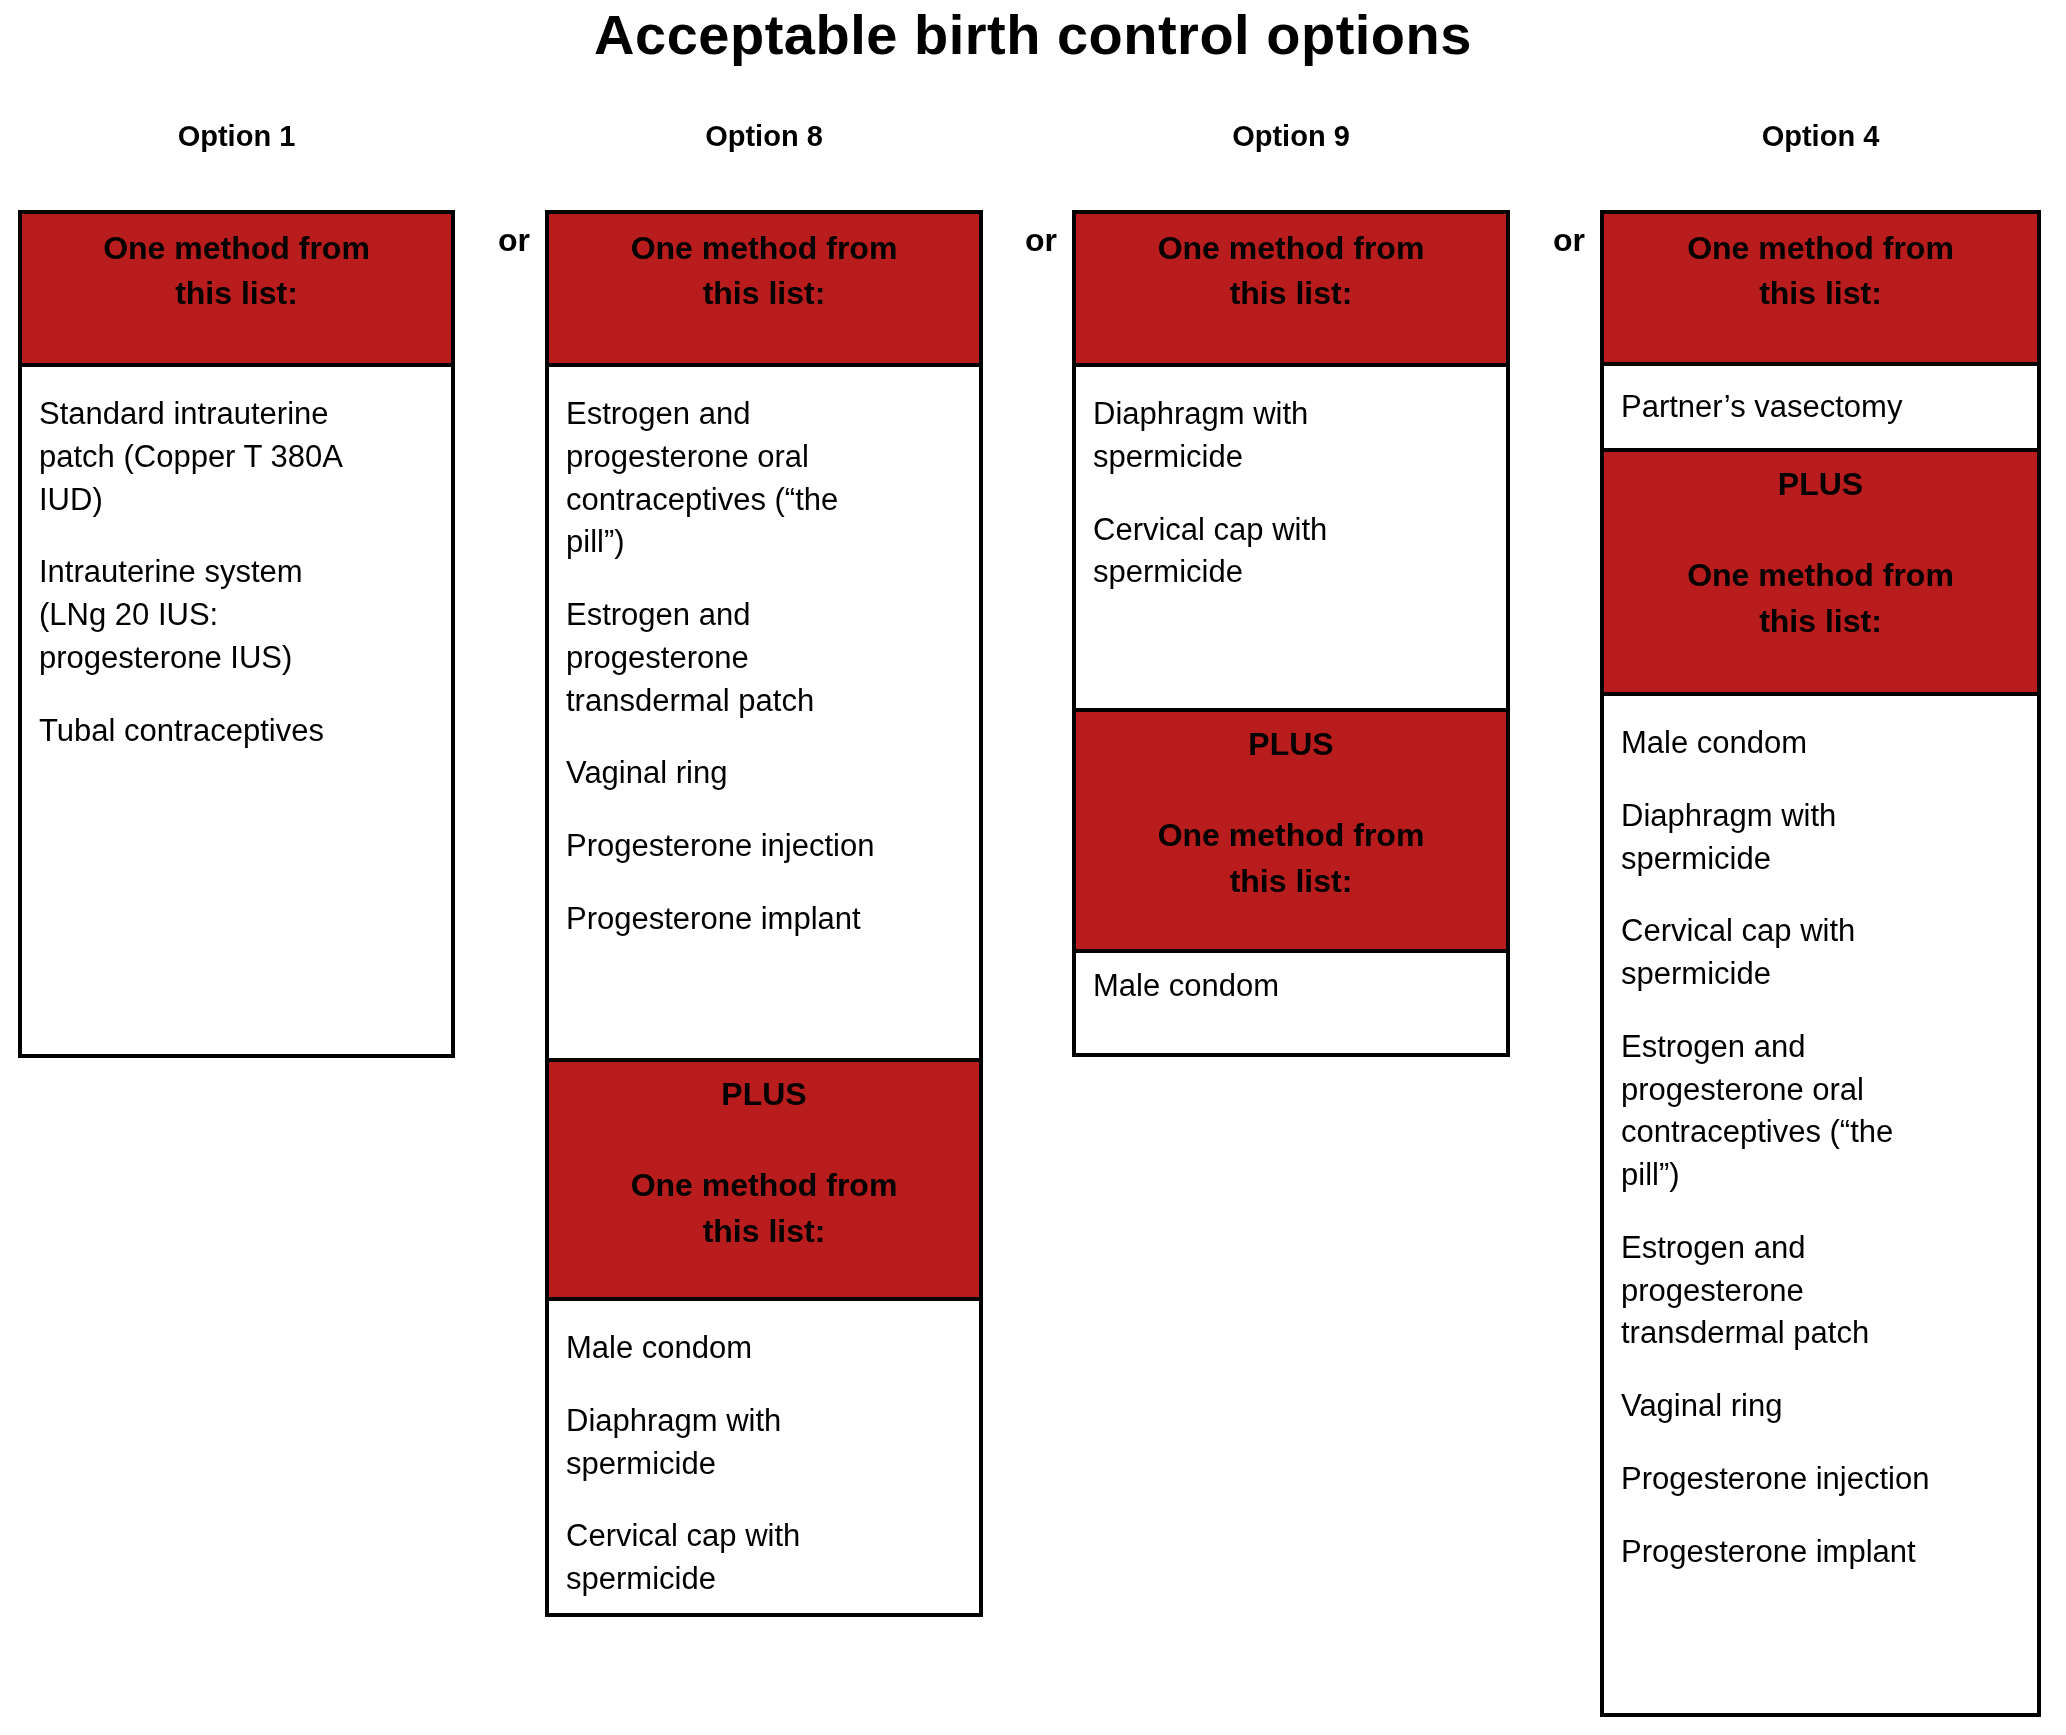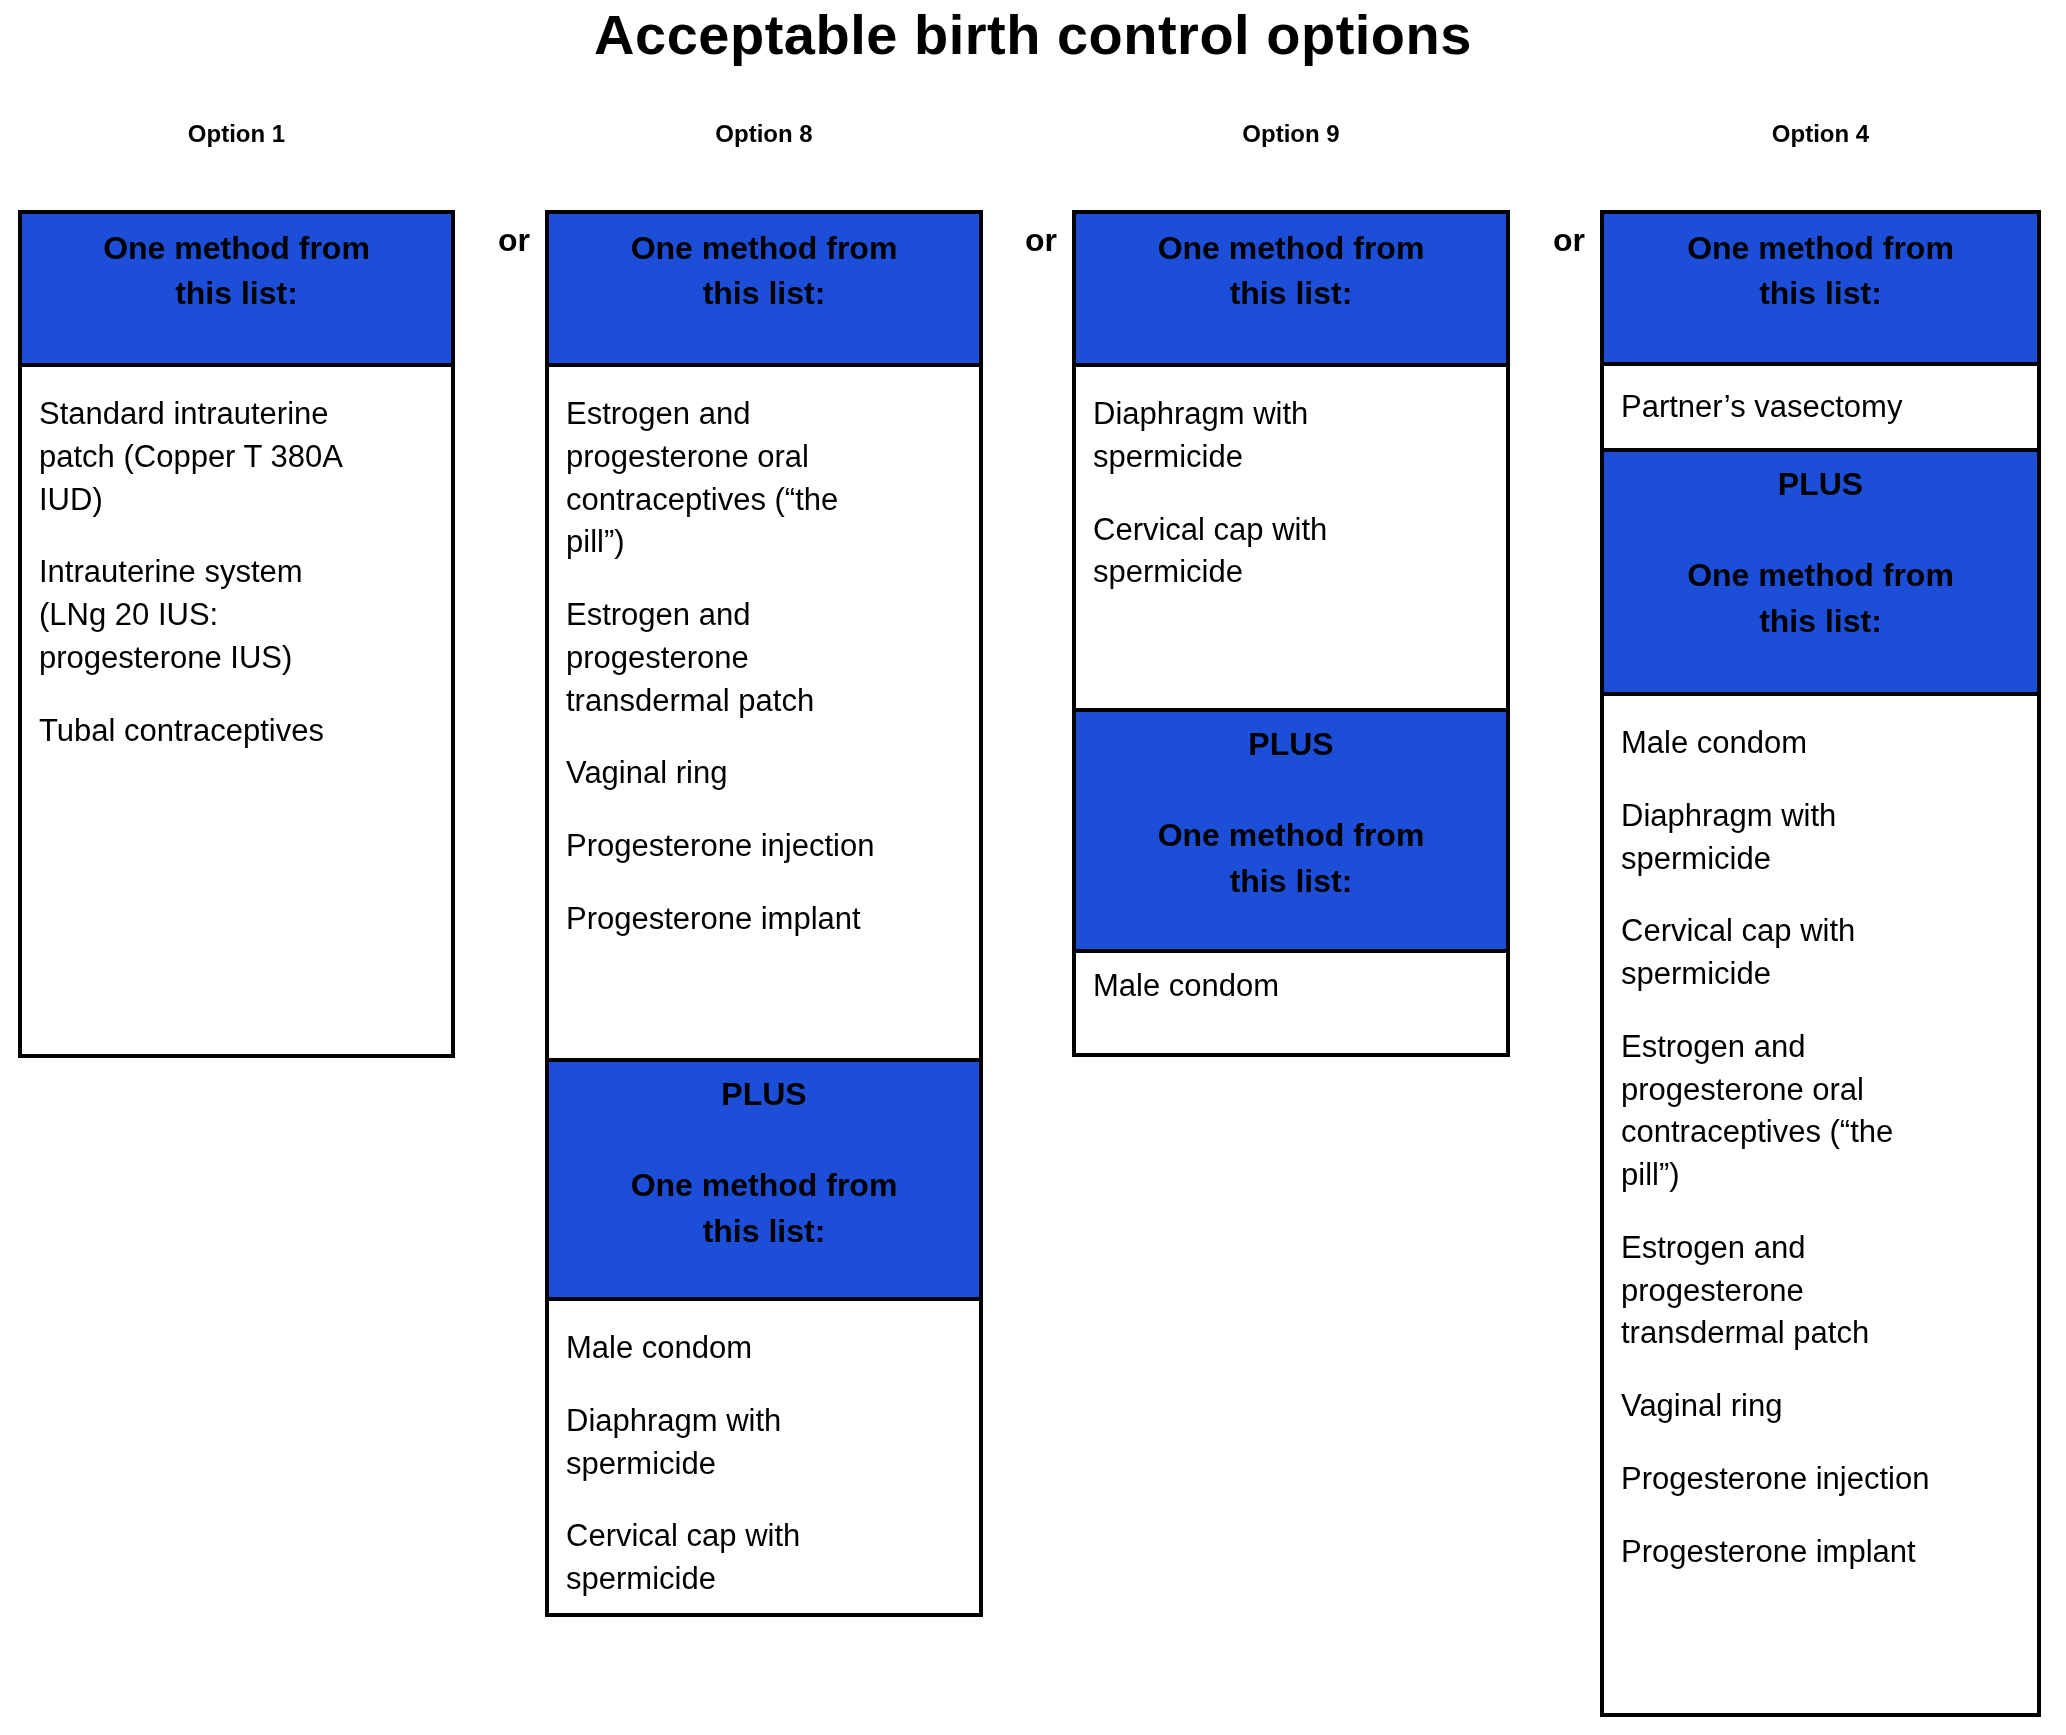--- a/index.html
+++ b/index.html
@@ -3,21 +3,21 @@
 <meta charset="utf-8">
 <style>
   html,body{margin:0;padding:0;background:#ffffff;}
   .page{position:relative;width:2066px;height:1735px;background:#ffffff;
         font-family:"Liberation Sans",sans-serif;color:#000;overflow:hidden;border-radius:21px;}
 
   .title{position:absolute;top:2px;left:0;width:100%;margin:0;text-align:center;
          font-size:56px;font-weight:bold;letter-spacing:0.5px;}
 
   .opt-label{position:absolute;top:120px;margin:0;text-align:center;
-             font-size:24px;font-weight:bold;}
+             font-size:29px;font-weight:bold;}
   .l1{left:18px;width:437px;}
   .l2{left:545px;width:438px;}
   .l3{left:1072px;width:438px;}
   .l4{left:1600px;width:441px;}
 
   .or{position:absolute;top:222px;width:60px;margin:0;text-align:right;
       font-size:32px;font-weight:bold;}
   .o1{left:470px;}
   .o2{left:997px;}
   .o3{left:1525px;}
@@ -25,21 +25,21 @@
   .box{position:absolute;box-sizing:border-box;border:4px solid #000;
        background:#ffffff;display:flex;flex-direction:column;}
   .col1{left:18px;top:210px;width:437px;height:848px;}
   .col2{left:545px;top:210px;width:438px;height:1407px;}
   .col3{left:1072px;top:210px;width:438px;height:847px;}
   .col4{left:1600px;top:210px;width:441px;height:1507px;}
 
   .sec{box-sizing:border-box;flex:0 0 auto;}
   .sec + .sec{border-top:4px solid #000;}
   .grow{flex:1 1 auto;}
-  .purple{background:#1d4ed8;}
+  .purple{background:#b91c1c;}
 
   .h149{height:149px;} .h695{height:695px;} .h239{height:239px;}
   .h345{height:345px;} .h241{height:241px;}
   .h148{height:148px;} .h99{height:86px;}  .h244{height:244px;}
 
   .hdr{text-align:center;font-weight:bold;font-size:32px;line-height:1.42;}
   .hdr .hline{margin:12px 64px 0 64px;}
 
   .plus{text-align:center;font-weight:bold;font-size:32px;line-height:1.42;}
   .plus .plus-word{margin:10px 0 0 0;}

